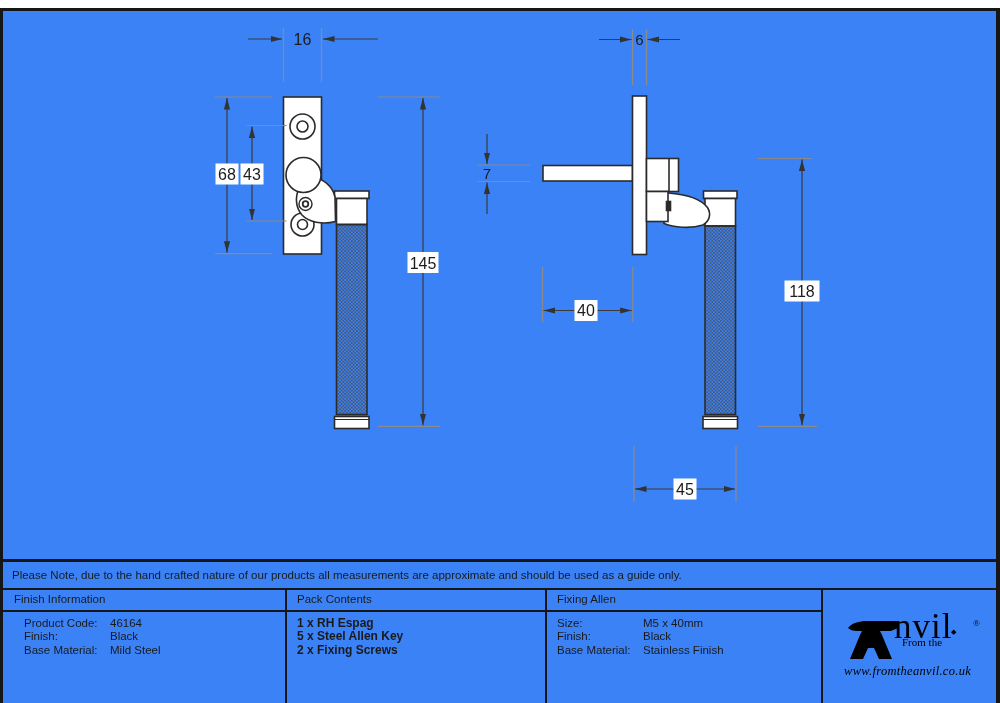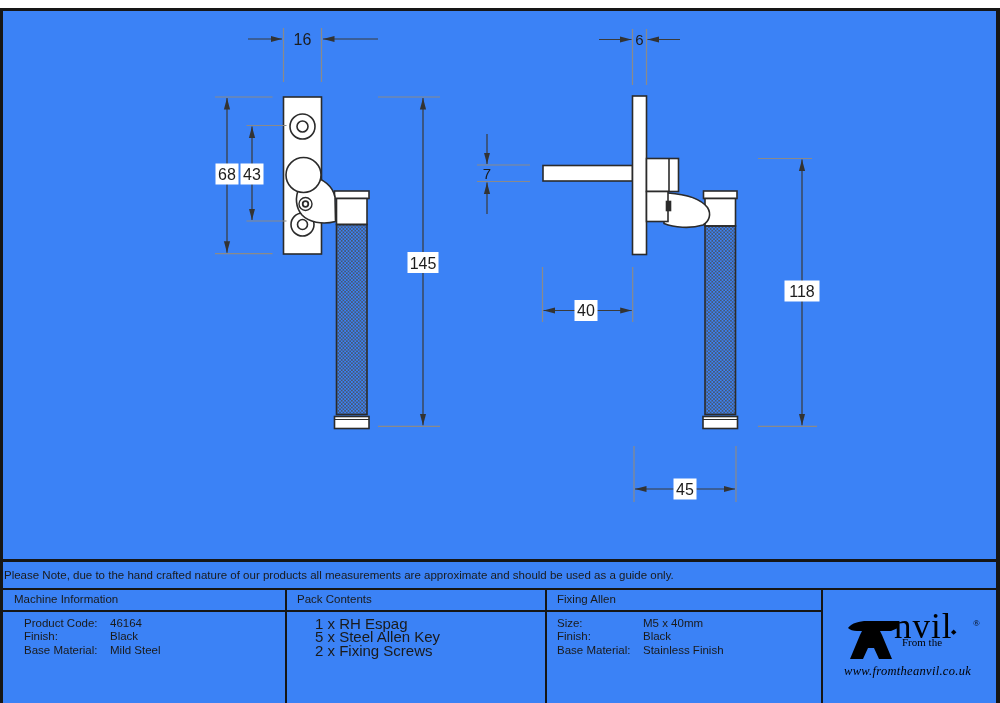--- a/index.html
+++ b/index.html
@@ -21,33 +21,33 @@
   .vline { position:absolute; background:#161616; width:2px; top:580px; height:118px; }
   #vdiv-1 { left:285px; } #vdiv-2 { left:545px; } #vdiv-3 { left:821px; }
 
   #drawing-svg { position:absolute; left:0; top:0; }
   svg text { font-family:"Liberation Sans", sans-serif; fill:#1c1c1c; }
   .dim-label { font-size:16px; }
   .dim-label-sm { font-size:15px; }
 
   .note-bar {
     position:absolute; left:0; top:553.5px; width:1000px; height:26px;
-    display:flex; align-items:center; padding-left:4px; font-size:11.5px;
+    display:flex; align-items:center; padding-left:12px; font-size:11.5px;
   }
   .col-header {
     position:absolute; top:581px; height:20px; display:flex; align-items:center;
     font-size:11.5px;
   }
   #hdr-product { left:14px; } #hdr-pack { left:297px; } #hdr-fixing { left:557px; }
 
   .kv-block { position:absolute; top:609px; font-size:11.5px; line-height:13.4px; }
   .kv-row { display:grid; grid-template-columns:86px auto; }
   #block-product { left:24px; width:265px; }
   #block-fixing  { left:557px; width:258px; }
-  .list-block { position:absolute; left:315px; top:609px; font-size:15px; line-height:13.4px; }
+  .list-block { position:absolute; left:297px; top:609px; font-size:12px; line-height:13.4px;font-weight:bold; }
 
   .logo-cell { position:absolute; left:822px; top:580px; width:174px; height:118px; }
   .logo-cell * { font-family:"Liberation Serif", serif; color:#000; }
   #logo-anvil-svg { position:absolute; left:24px; top:32px; }
   #logo-prefix { position:absolute; left:80px; top:48px; font-size:11px; }
   #logo-diamond { position:absolute; left:129px; top:40px; font-size:7px; }
   #logo-name { position:absolute; left:72px; top:21px; font-size:35px; line-height:1; letter-spacing:1px; }
   #logo-reg { position:absolute; left:151px; top:30px; font-size:9px; }
   #logo-site { position:absolute; left:22px; top:76px; font-size:12.5px; font-style:italic; letter-spacing:0.3px; }
 </style>
@@ -166,21 +166,21 @@
   <div class="hline" id="note-bottom-line"></div>
   <div class="hline" id="header-bottom-line"></div>
   <div class="vline" id="vdiv-1"></div>
   <div class="vline" id="vdiv-2"></div>
   <div class="vline" id="vdiv-3"></div>
 
   <div class="note-bar">
       <span>Please Note, due to the hand crafted nature of our products all measurements are approximate and should be used as a guide only.</span>
     </div>
 
-  <div class="col-header" id="hdr-product">Machine Information</div>
+  <div class="col-header" id="hdr-product">Finish Information</div>
   <div class="col-header" id="hdr-pack">Pack Contents</div>
   <div class="col-header" id="hdr-fixing">Fixing Allen</div>
 
   <div class="kv-block" id="block-product">
     <div class="kv-row">
       <span>Product Code:</span>
       <span>46164</span>
     </div>
     <div class="kv-row">
       <span>Finish:</span>

